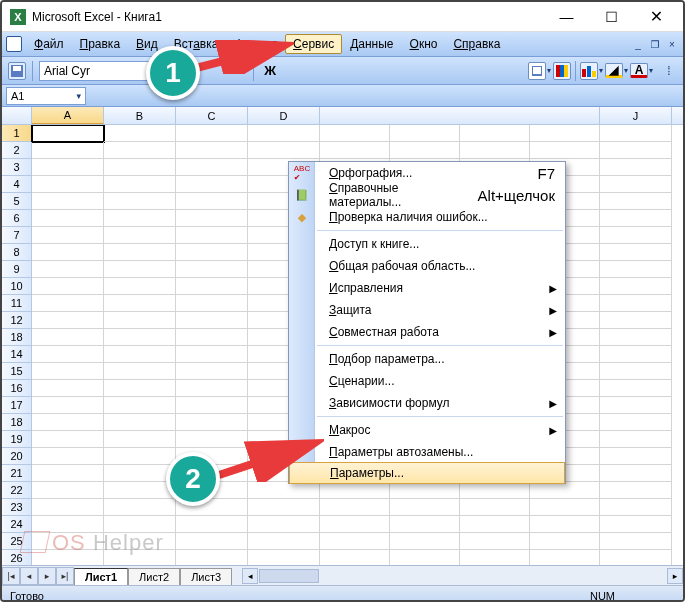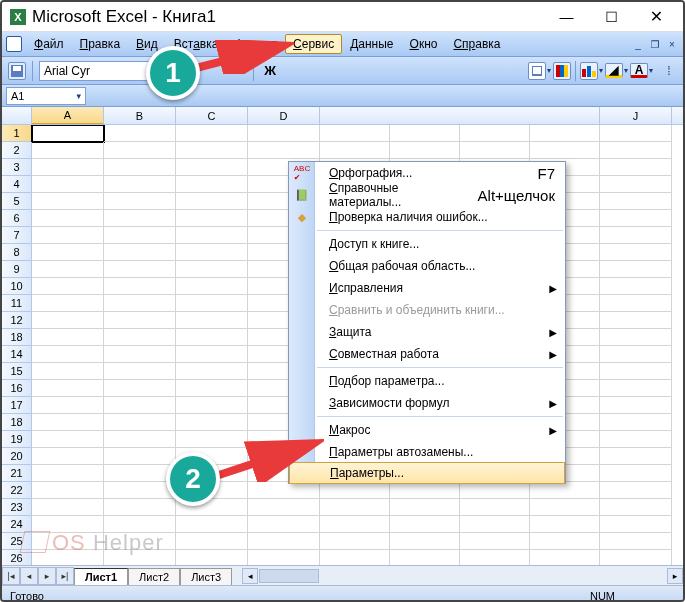--- a/index.html
+++ b/index.html
@@ -1,21 +1,21 @@
 <!DOCTYPE html>
 <html><head>
 <meta charset="utf-8">
 <style>
   * { box-sizing: border-box; margin: 0; padding: 0; font-family: Tahoma, Arial, sans-serif; }
   body { background: #fff; width: 685px; height: 602px; overflow: hidden; position: relative; border: 2px solid #444; border-radius: 4px;}
   
   
   .titlebar { height: 30px; background: #fff; display: flex; align-items: center; padding: 0 4px 0 8px; border-bottom: 1px solid #ddd;}
   .titlebar .app-icon { width: 16px; height: 16px; margin-right: 6px; }
-  .titlebar .title { font-size: 17px; color: #000; flex: 1;}
+  .titlebar .title { font-size: 12px; color: #000; flex: 1;}
   .win-controls { display: flex; }
   .win-btn { width: 45px; height: 28px; display: flex; align-items: center; justify-content: center; font-size: 14px; color: #000; }
   .win-btn.close { font-size: 16px;}
 
   
   .menubar-wrap { background: linear-gradient(#cfe3fd, #a9c9f3); border-bottom: 1px solid #7b9ed6; padding: 2px 4px; display:flex; align-items:center;}
   .menubar { display: flex; gap: 0px; align-items:center; }
   .menu-icon { width:16px; height:16px; margin-right:4px; display:inline-block; border:1px solid #2a5a9a; background:#fff; border-radius:2px;}
   .menu-item { font-size: 12px; color: #000; padding: 3px 8px; text-decoration-color: transparent; }
   .menu-item .ul { text-decoration: underline; }
@@ -526,34 +526,34 @@
         <div class="dd-item">
           <span><span class="ul">Д</span>оступ к книге...</span>
         </div>
         <div class="dd-item">
           <span><span class="ul">О</span>бщая рабочая область...</span>
         </div>
         <div class="dd-item">
           <span><span class="ul">И</span>справления</span>
           <span class="dd-arrow-r">▶</span>
         </div>
-        <div class="dd-item disabled">
-          <span><span class="ul">С</span>равнить и объединить книги...</span>
-        </div>
         <div class="dd-item">
           <span><span class="ul">З</span>ащита</span>
           <span class="dd-arrow-r">▶</span>
         </div>
         <div class="dd-item">
           <span><span class="ul">С</span>овместная работа</span>
           <span class="dd-arrow-r">▶</span>
         </div>
         <div class="dd-sep"></div>
         <div class="dd-item">
           <span><span class="ul">П</span>одбор параметра...</span>
+        </div>
+        <div class="dd-item">
+          <span><span class="ul">С</span>ценарии...</span>
         </div>
         <div class="dd-item">
           <span><span class="ul">З</span>ависимости формул</span>
           <span class="dd-arrow-r">▶</span>
         </div>
         <div class="dd-sep"></div>
         <div class="dd-item">
           <span><span class="ul">М</span>акрос</span>
           <span class="dd-arrow-r">▶</span>
         </div>

